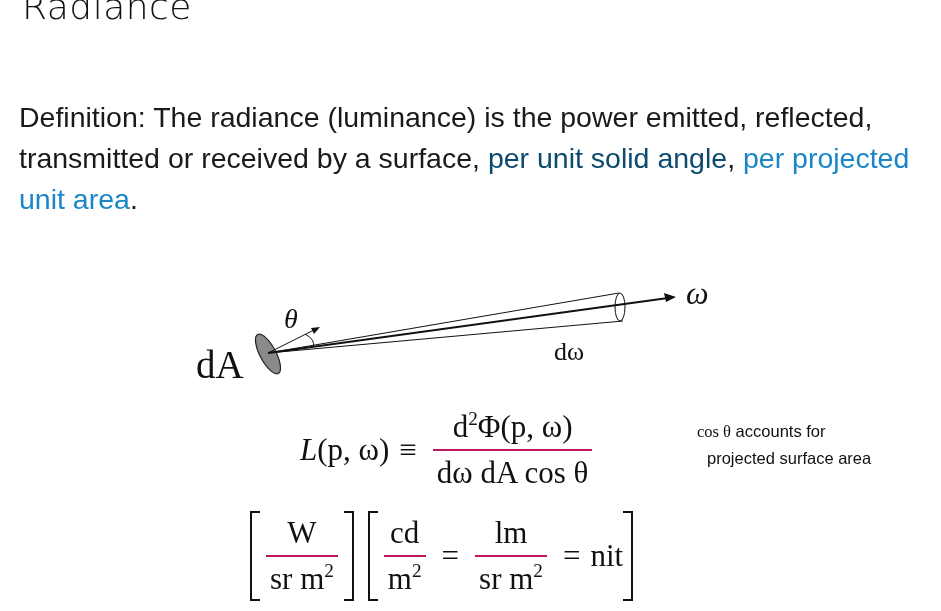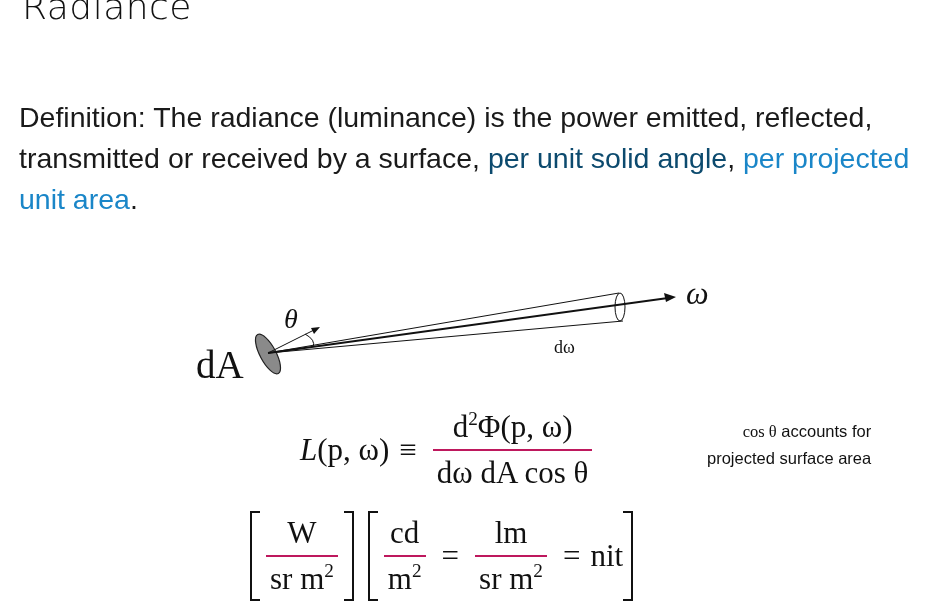--- a/index.html
+++ b/index.html
@@ -4,21 +4,21 @@
 <style>
   html, body { margin:0; padding:0; background:#ffffff; }
   body { width:941px; height:611px; position:relative; overflow:hidden; color:#111; }
   .title { position:absolute; left:22px; top:-14px; font-family:"DejaVu Sans", sans-serif; font-size:36px; font-weight:300; letter-spacing:0.5px; color:#111; }
   .definition { position:absolute; left:19px; top:97px; width:915px; font-family:"Liberation Sans", sans-serif; font-size:28.5px; line-height:41px; color:#1a1a1a; }
   .red { color:#0c4a6e; }
   .blue { color:#1a86c8; }
   .serif { font-family:"Liberation Serif", serif; }
   .diagram { position:absolute; left:0; top:0; }
   .lbl { position:absolute; font-family:"Liberation Serif", serif; color:#111; }
-  .note { position:absolute; font-family:"Liberation Sans", sans-serif; font-size:16.5px; color:#111; line-height:26px;text-align:right; }
+  .note { position:absolute; font-family:"Liberation Sans", sans-serif; font-size:16.5px; color:#111; line-height:26px; }
   .eq-main { position:absolute; left:300px; top:405px; height:90px; display:flex; align-items:center; font-family:"Liberation Serif", serif; font-size:31px; color:#111; }
   .frac { display:inline-flex; flex-direction:column; align-items:center; margin:0 6px; }
   .frac .num { padding:0 4px 4px 4px; }
   .frac .den { padding:4px 4px 0 4px; border-top:2px solid #be185d; }
   .units { position:absolute; left:250px; top:506px; height:100px; display:flex; align-items:center; font-family:"Liberation Serif", serif; font-size:31px; color:#111; }
   .bl { width:8px; height:86px; border:2px solid #111; border-right:none; }
   .br { width:8px; height:86px; border:2px solid #111; border-left:none; }
   .grp { display:inline-flex; align-items:center; }
   .op { margin:0 10px; }
   sup { font-size:0.62em; vertical-align:0.65em; line-height:0; }
@@ -44,21 +44,21 @@
   <polygon points="676,297 664,293 666,302" fill="#111"></polygon>
 
   <line x1="268" y1="353" x2="316" y2="329" stroke="#111" stroke-width="1"></line>
   <polygon points="320,327 311,328 314,334" fill="#111"></polygon>
 
   <path d="M305,334 Q316,340 313,347" fill="none" stroke="#111" stroke-width="1"></path>
 </svg>
 
 <div class="lbl" style="left:196px; top:342px; font-size:39px;"><span>dA</span></div>
 <div class="lbl" style="left:284px; top:303px; font-size:28px; font-style:italic;"><span>θ</span></div>
-<div class="lbl" style="left:554px; top:337px; font-size:18px;"><span>dω</span></div>
+<div class="lbl" style="left:554px; top:337px; font-size:26px;"><span>dω</span></div>
 <div class="lbl" style="left:686px; top:275px; font-size:32px; font-style:italic;"><span>ω</span></div>
 
 <div class="eq-main">
   <i>L</i>
   <span>(p, ω)</span>
   <span class="op">≡</span>
   <span class="frac">
     <span class="num"><span>d</span><sup>2</sup><span>Φ(p, ω)</span></span>
     <span class="den">dω dA cos θ</span>
   </span>

